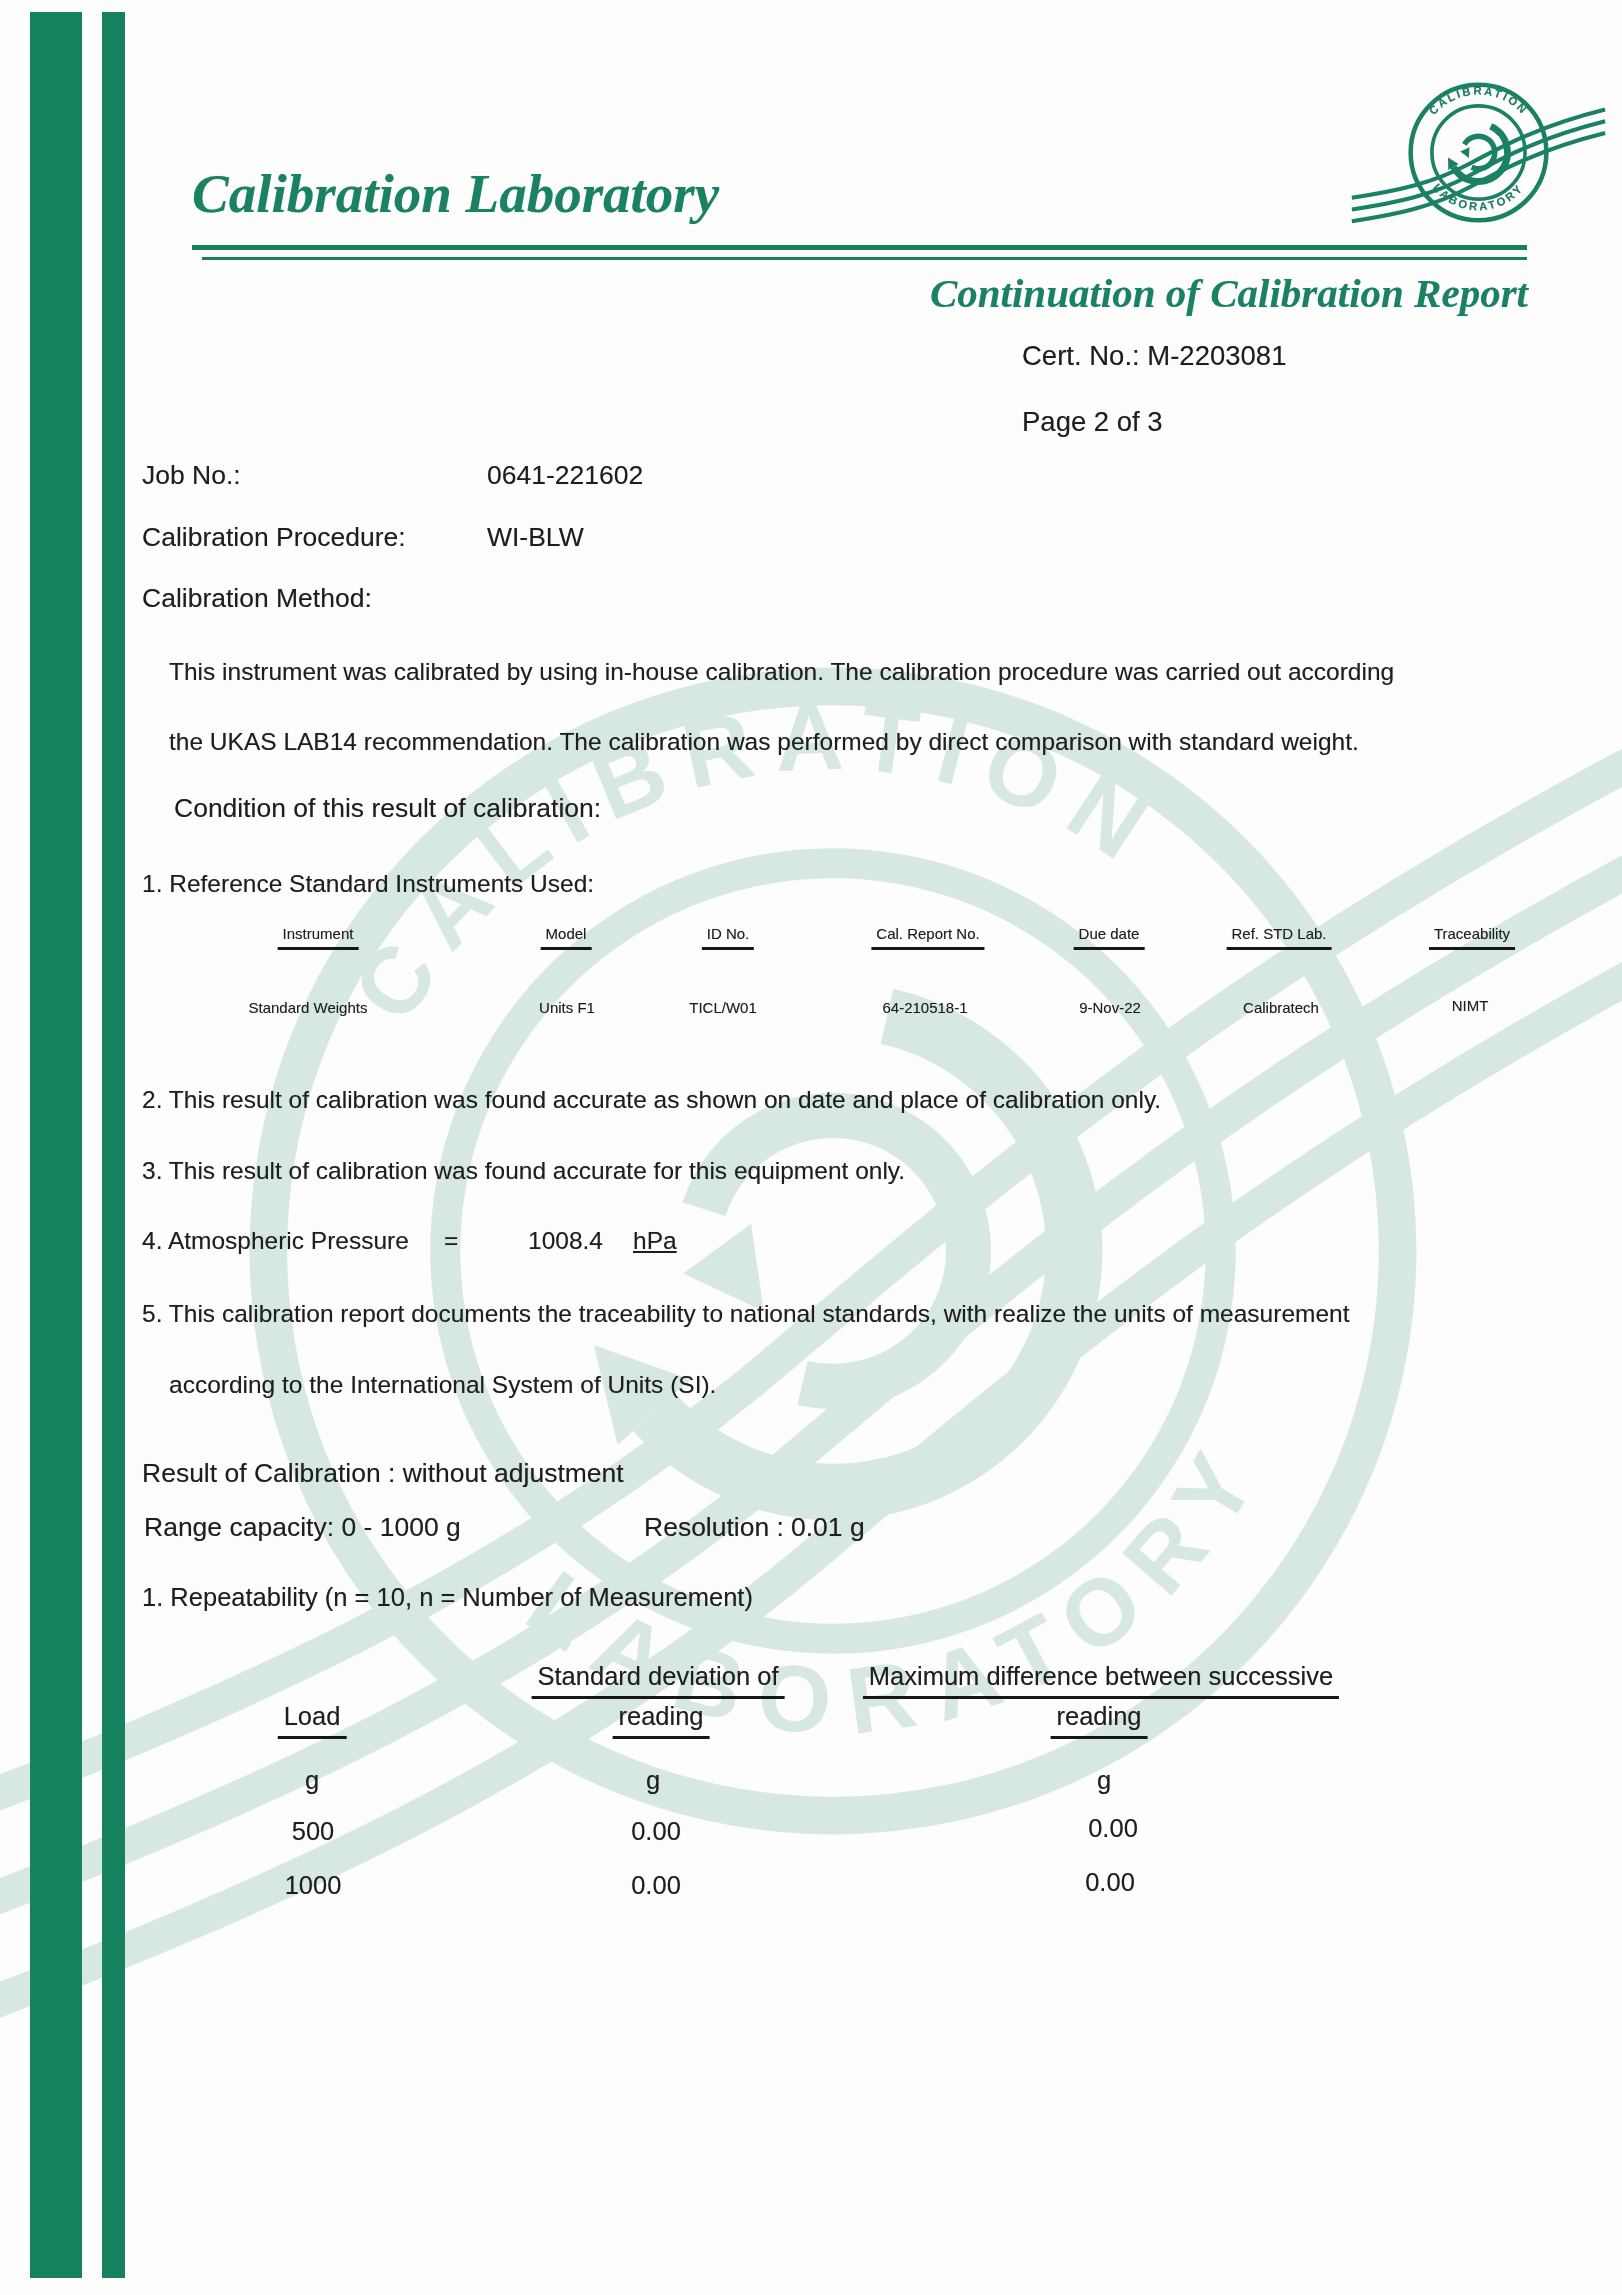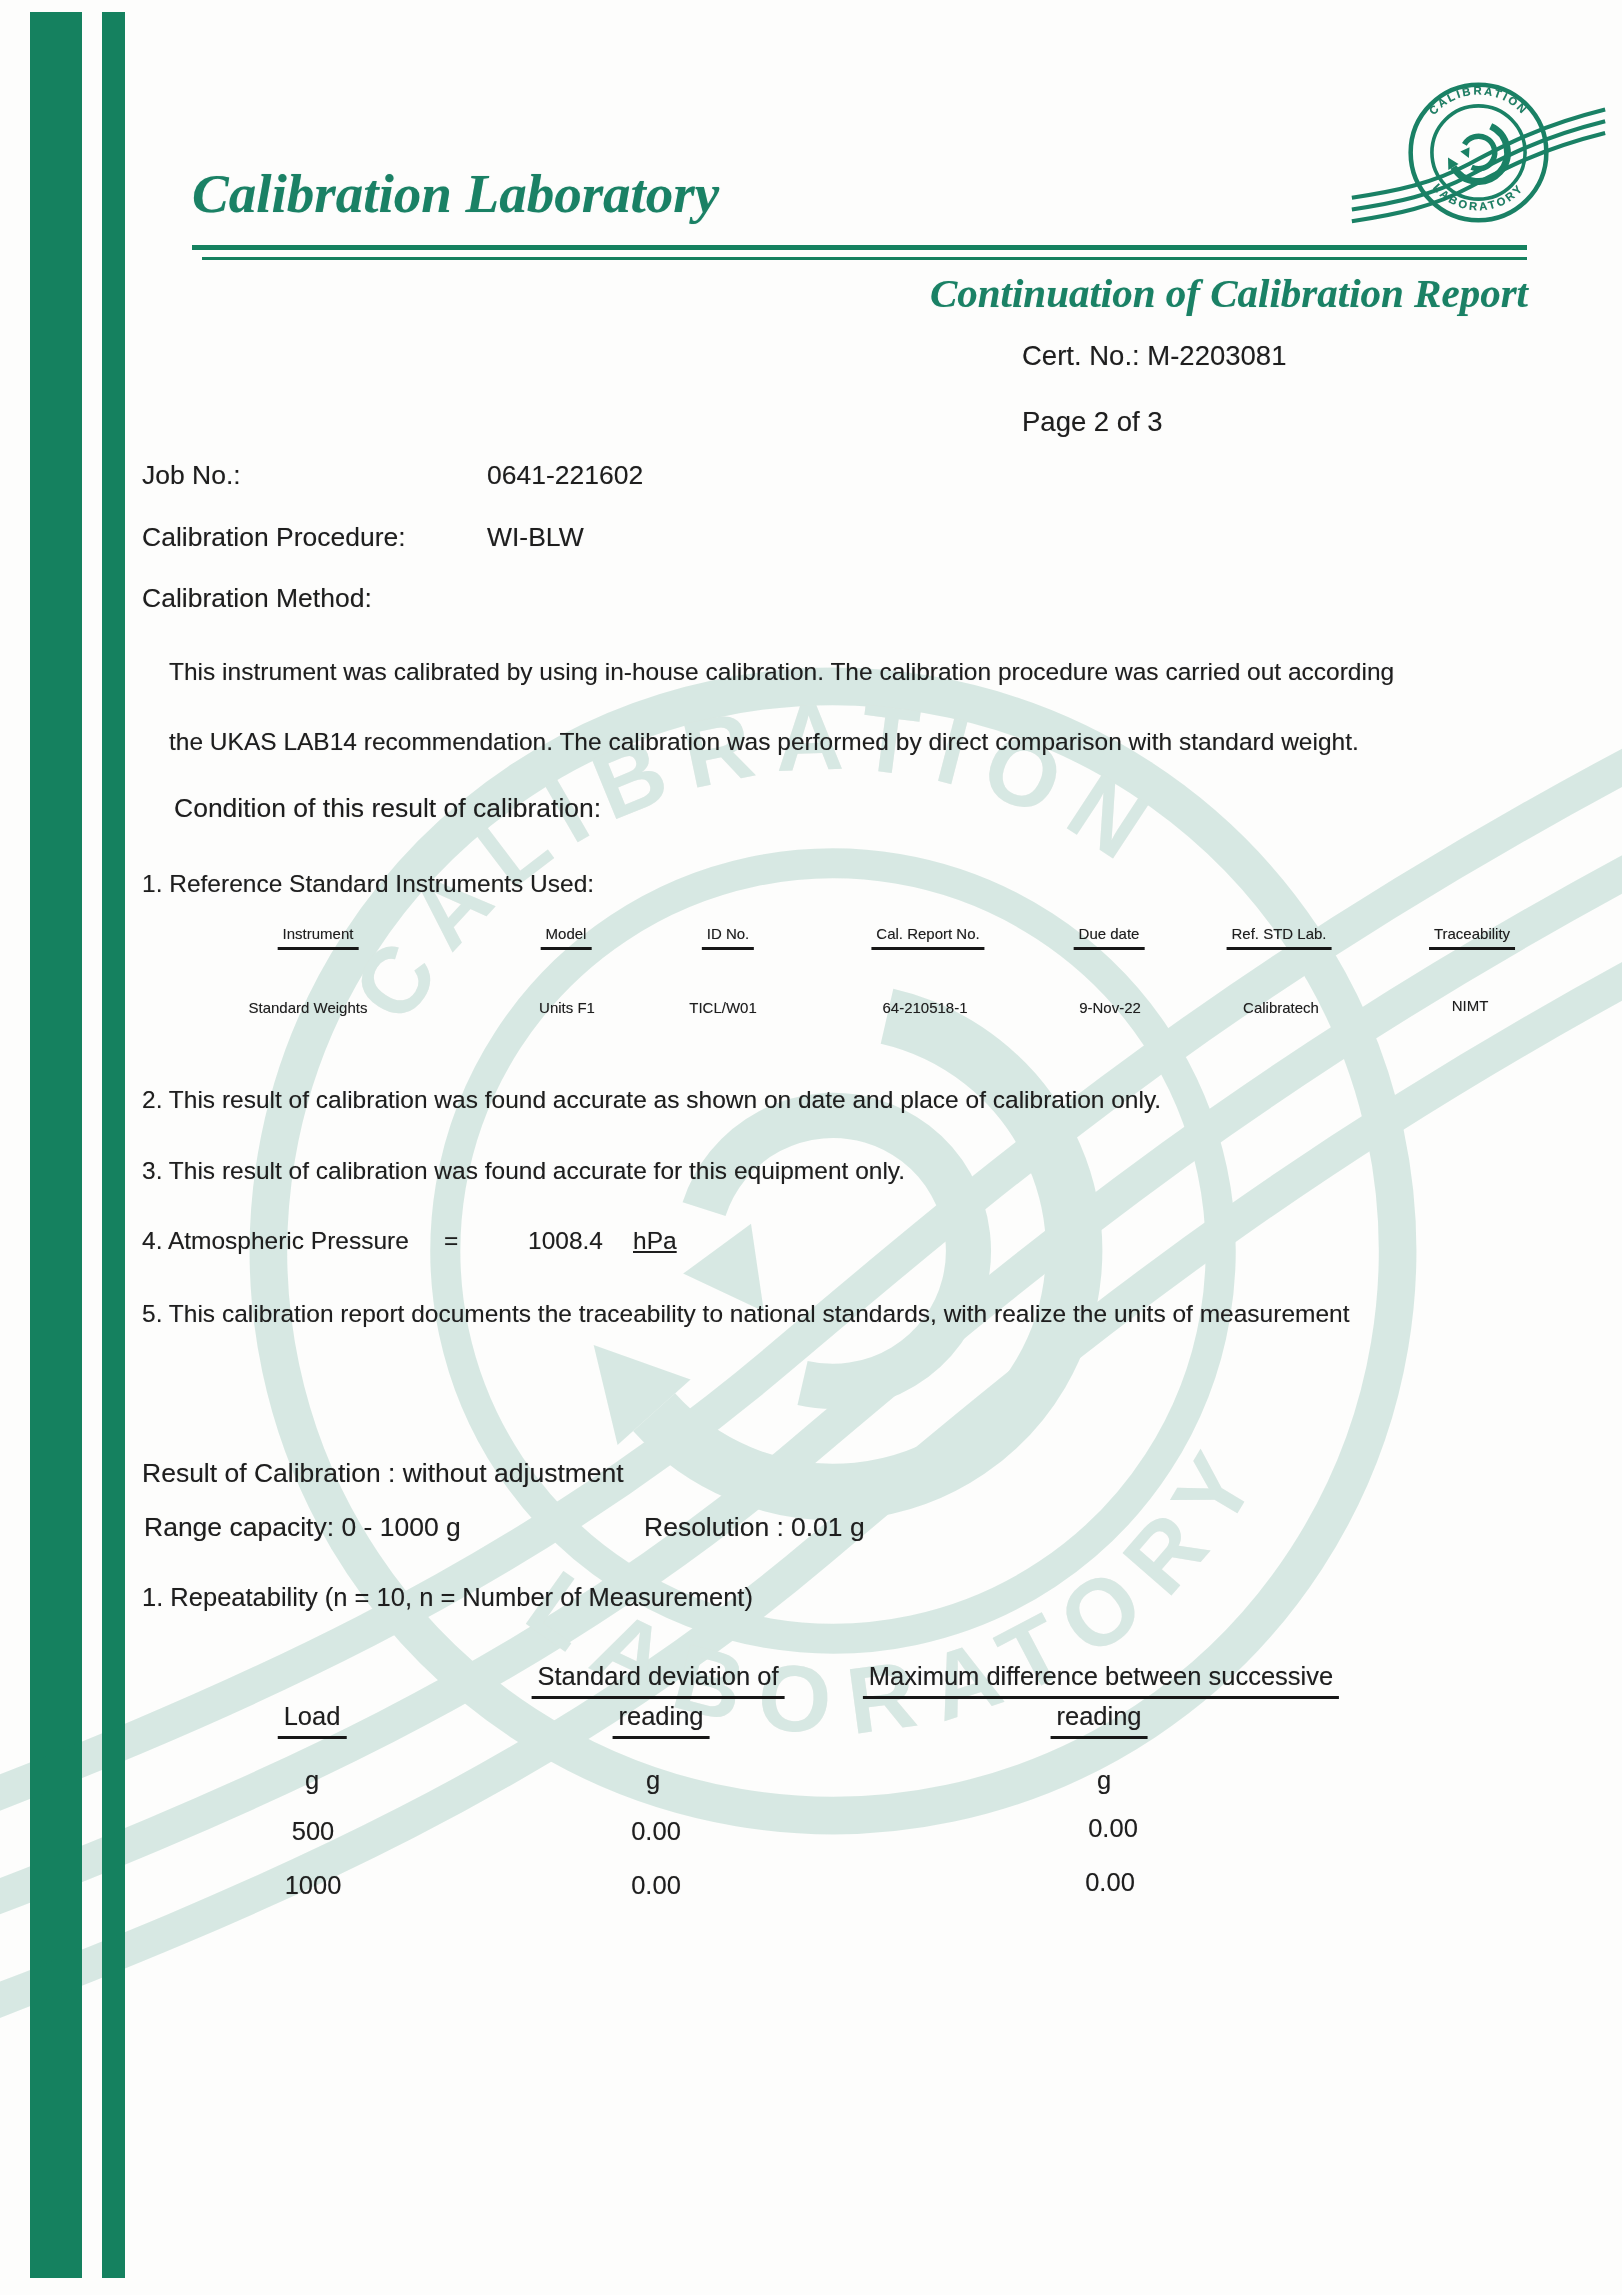--- a/index.html
+++ b/index.html
@@ -141,20 +141,21 @@
   <div class="abs body50" style="left:142px;top:1157px;">3. This result of calibration was found accurate for this equipment only.</div>
 
   <div class="abs body50" style="left:142px;top:1227px;">
     <span>4. Atmospheric Pressure</span>
   </div>
   <div class="abs body50" style="left:444px;top:1227px;">=</div>
   <div class="abs body50" style="left:528px;top:1227px;">1008.4</div>
   <div class="abs body50" style="left:633px;top:1227px;text-decoration:underline;">hPa</div>
 
   <div class="abs body50" style="left:142px;top:1300px;">5. This calibration report documents the traceability to national standards, with realize the units of measurement</div>
+  <div class="abs body50" style="left:169px;top:1371px;">according to the International System of Units (SI).</div>
 
   <div class="abs body54" style="left:142px;top:1458px;">Result of Calibration : without adjustment</div>
 
   <div class="abs body54" style="left:144px;top:1512px;">Range capacity: 0 - 1000 g</div>
   <div class="abs body54" style="left:644px;top:1512px;">Resolution :</div>
   <div class="abs body54" style="left:791px;top:1512px;">0.01 g</div>
 
   <div class="abs tbl52" style="left:142px;top:1583px;">1. Repeatability (n = 10, n = Number of  Measurement)</div>
 
   <div class="abs tbl52 ctr" style="left:658px;top:1662px;"><span class="u8">Standard deviation of</span></div>

